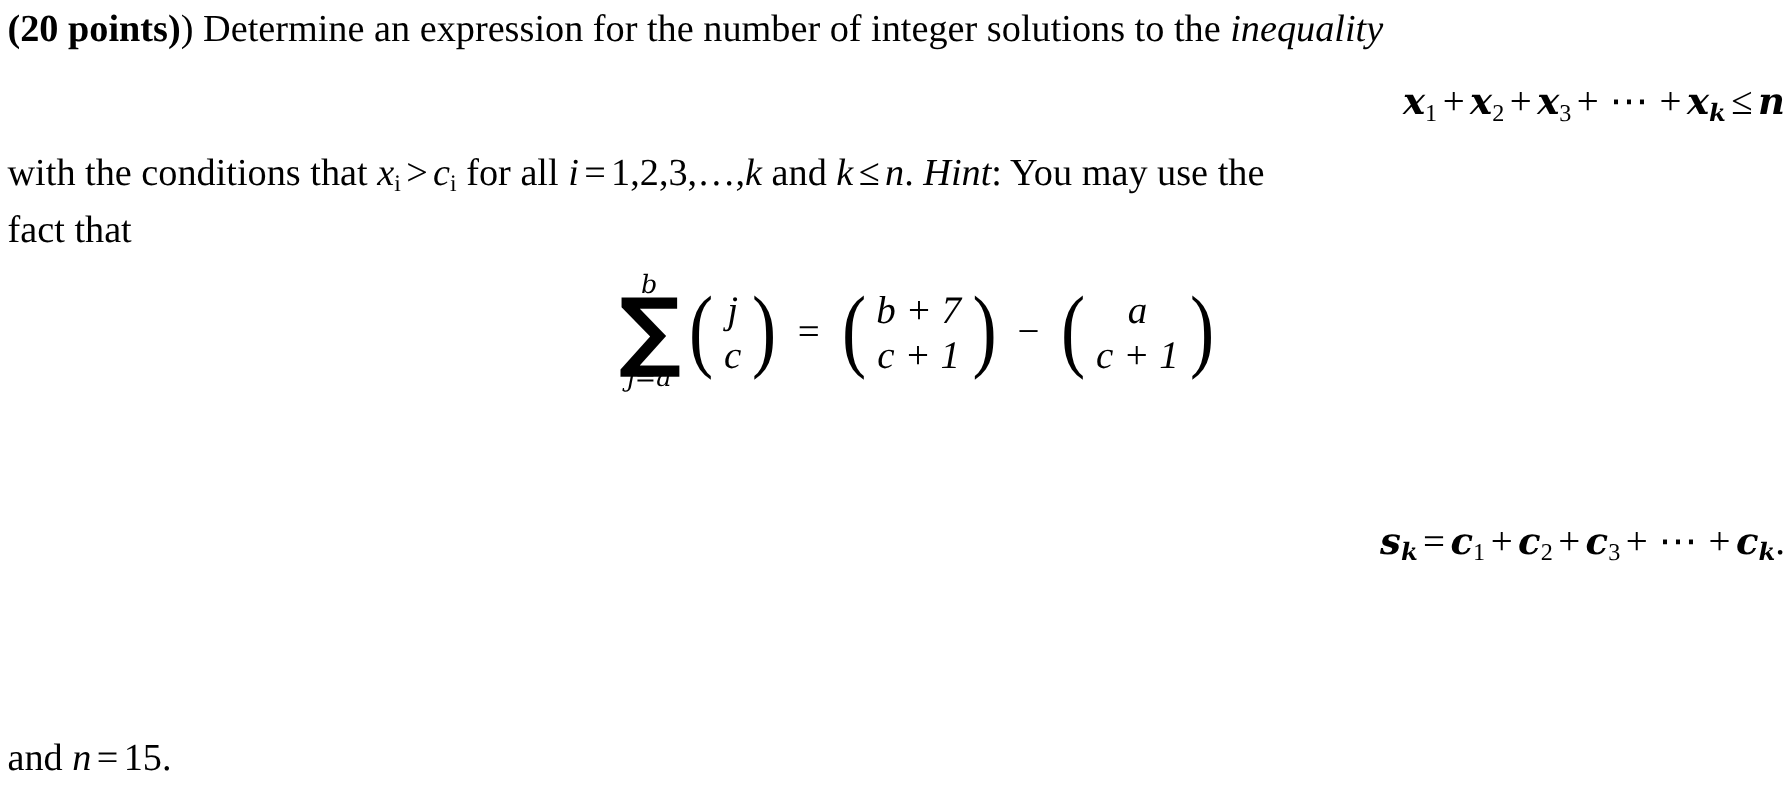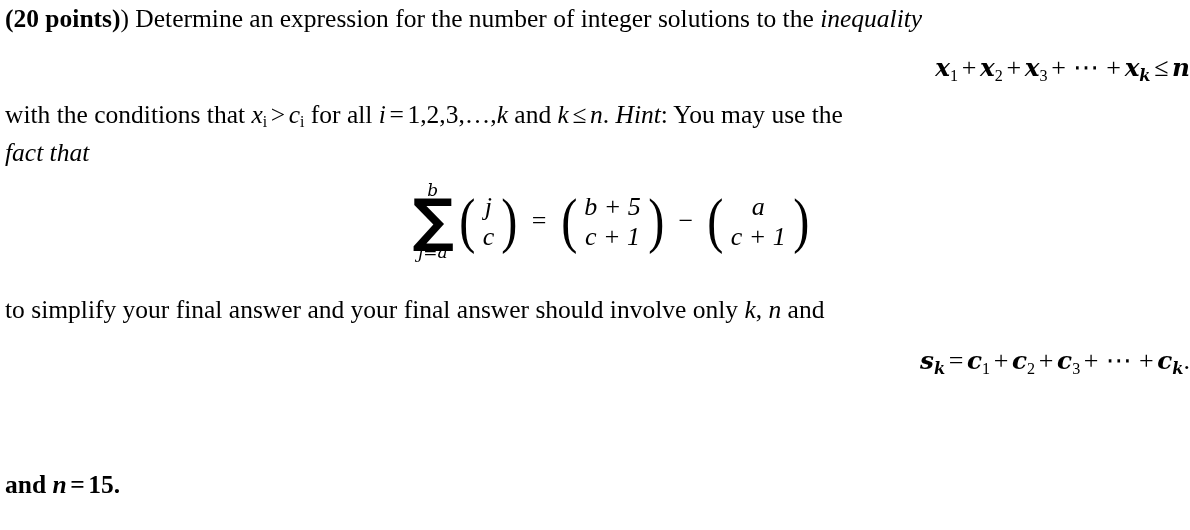--- a/index.html
+++ b/index.html
@@ -166,21 +166,21 @@
   <div class="display" style="top: 52px;">
     <span class="mathbody">
       <span class="mv">x</span><sub class="plain">1</sub><span class="op">+</span><span class="mv">x</span><sub class="plain">2</sub><span class="op">+</span><span class="mv">x</span><sub class="plain">3</sub><span class="op">+</span><span class="op">⋯</span><span class="op">+</span><span class="mv">x</span><sub>k</sub><span class="op">≤</span><span class="mv">n</span>
     </span>
   </div>
 
   <div class="line" style="top: 102px;">
     <span>with the conditions that </span><span class="mvn">x</span><sub class="plain">i</sub><span class="op">&gt;</span><span class="mvn">c</span><sub class="plain">i</sub><span> for all </span><span class="mvn">i</span><span class="op">=</span><span>1,2,3,…,</span><span class="mvn">k</span><span> and </span><span class="mvn">k</span><span class="op">≤</span><span class="mvn">n</span><span>. </span><span class="it">Hint</span><span>: You may use the</span>
   </div>
 
-  <div class="line" style="top: 140px; font-style: italic;">fact that</div>
+  <div class="line" style="top: 140px;">fact that</div>
 
   <div id="identity-row" style="top: 182px;">
     <span class="ident-inner">
 
       <span class="sumop">
         <span class="lim top">b</span>
         <span class="sigma">∑</span>
         <span class="lim bot">j=a</span>
       </span>
 
@@ -191,49 +191,46 @@
           <span class="row mvn">c</span>
         </span>
         <span class="paren">)</span>
       </span>
 
       <span class="eqsign">=</span>
 
       <span class="binom">
         <span class="paren">(</span>
         <span class="stack">
-          <span class="row upper mvn">b + 5</span>
+          <span class="row upper mvn">b + 7</span>
           <span class="row mvn">c + 1</span>
         </span>
         <span class="paren">)</span>
       </span>
 
       <span class="minussign">−</span>
 
       <span class="binom">
         <span class="paren">(</span>
         <span class="stack">
           <span class="row upper mvn">a</span>
           <span class="row mvn">c + 1</span>
         </span>
         <span class="paren">)</span>
       </span>
 
     </span>
   </div>
 
-  <div class="line" style="top: 297px;">
-    <span>to simplify your final answer and your final answer should involve only </span><span class="mvn">k</span><span>, </span><span class="mvn">n</span><span> and</span>
-  </div>
 
   <div class="display" style="top: 345px;">
     <span class="mathbody">
       <span class="mv">s</span><sub>k</sub><span class="op">=</span><span class="mv">c</span><sub class="plain">1</sub><span class="op">+</span><span class="mv">c</span><sub class="plain">2</sub><span class="op">+</span><span class="mv">c</span><sub class="plain">3</sub><span class="op">+</span><span class="op">⋯</span><span class="op">+</span><span class="mv">c</span><sub>k</sub><span>.</span>
     </span>
   </div>
 
 
 
-  <div class="line" style="top: 472px; font-weight: bold;">
+  <div class="line" style="top: 492px;">
     <span>and </span><span class="mvn">n</span><span class="op">=</span><span>15.</span>
   </div>
 
 </div>
 
 </body></html>

